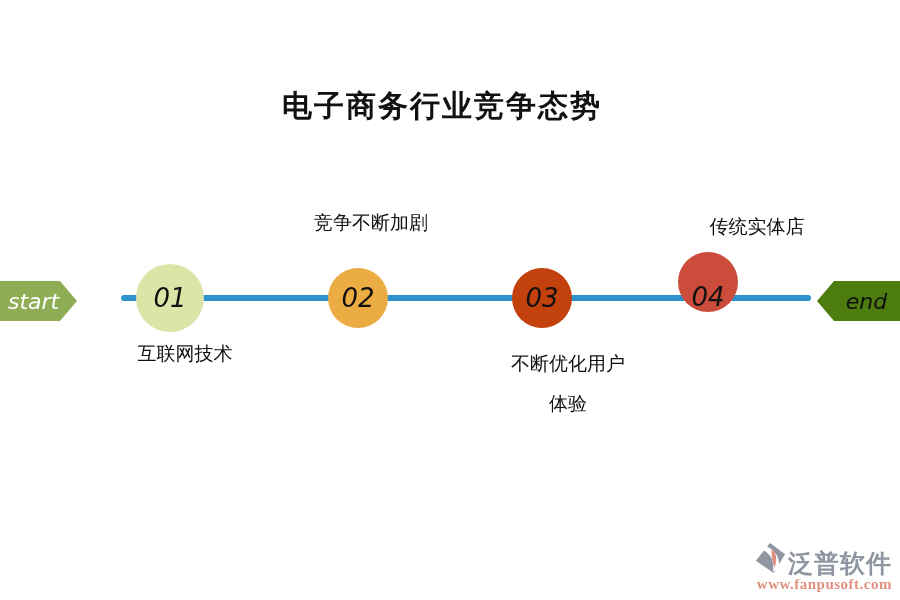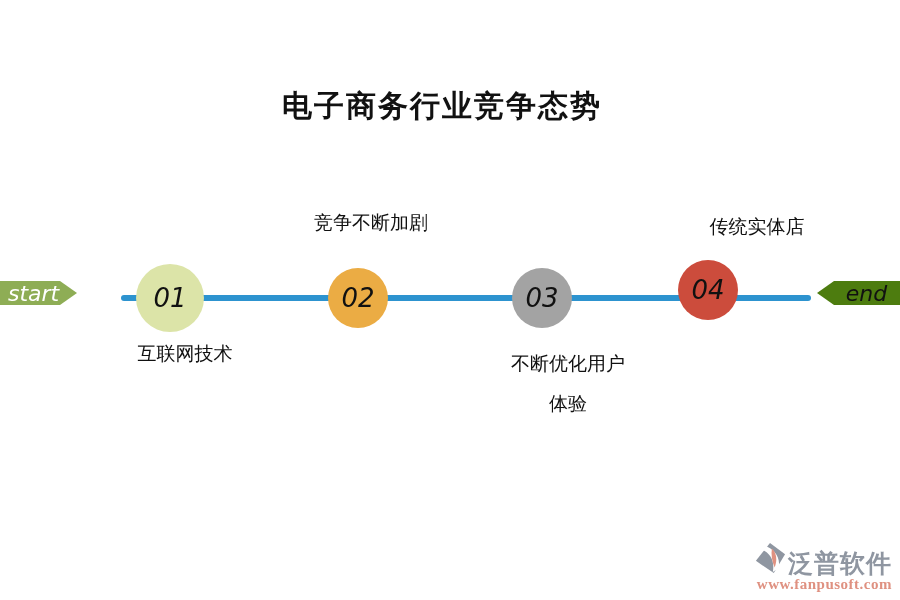--- a/index.html
+++ b/index.html
@@ -24,21 +24,21 @@
   
   .line {
     position: absolute;
     left: 121px; top: 295px;
     width: 690px; height: 6px;
     border-radius: 3px;
   }
   
   .ribbon {
     position: absolute;
-    top: 281px; height: 24px;
+    top: 281px; height: 40px;
     display: flex; align-items: center;
     box-sizing: border-box;
     font-family: "DejaVu Sans", cursive;
     font-style: italic;
     font-size: 22px;
     text-align: center;
   }
   .ribbon-start {
     left: 0; width: 77px;
     clip-path: polygon(0 0, 60px 0, 77px 50%, 60px 100%, 0 100%);
@@ -58,21 +58,21 @@
     border-radius: 50%;
     display: flex; align-items: center; justify-content: center;
     font-family: "DejaVu Sans", cursive;
     font-style: italic;
     font-size: 26px;
     color: #111;
   }
   .c1 { left: 136px; top: 264px; width: 68px; height: 68px; }
   .c2 { left: 328px; top: 268px; width: 60px; height: 60px; }
   .c3 { left: 512px; top: 268px; width: 60px; height: 60px; }
-  .c4 { left: 678px; top: 260px; width: 60px; height: 60px; }
+  .c4 { left: 678px; top: 252px; width: 60px; height: 60px; align-items: flex-end; }
   
   .step-label {
     position: absolute;
     font-size: 19px;
     text-align: center;
     font-family: Liberation Sans, sans-serif;
     color: #111;
   }
   .l1 { left: 85px;  top: 341px; width: 200px; }
   .l2 { left: 271px; top: 210px; width: 200px; }
@@ -120,21 +120,21 @@
   <div class="ribbon ribbon-end" style="background: #4d7c0f;">
     <span>end</span>
   </div>
 
   <div class="circle c1" style="background: rgb(220, 228, 168);">
     <span>01</span>
   </div>
   <div class="circle c2" style="background: rgb(235, 172, 68);">
     <span>02</span>
   </div>
-  <div class="circle c3" style="background: #a3a3a3;">
+  <div class="circle c3" style="background: #c2410c;">
     <span>03</span>
   </div>
   <div class="circle c4" style="background: rgb(204, 76, 60);">
     <span>04</span>
   </div>
 
   <div class="step-label l1">互联网技术</div>
   <div class="step-label l2">竞争不断加剧</div>
   <div class="step-label l3">不断优化用户体验</div>
   <div class="step-label l4">传统实体店</div>

